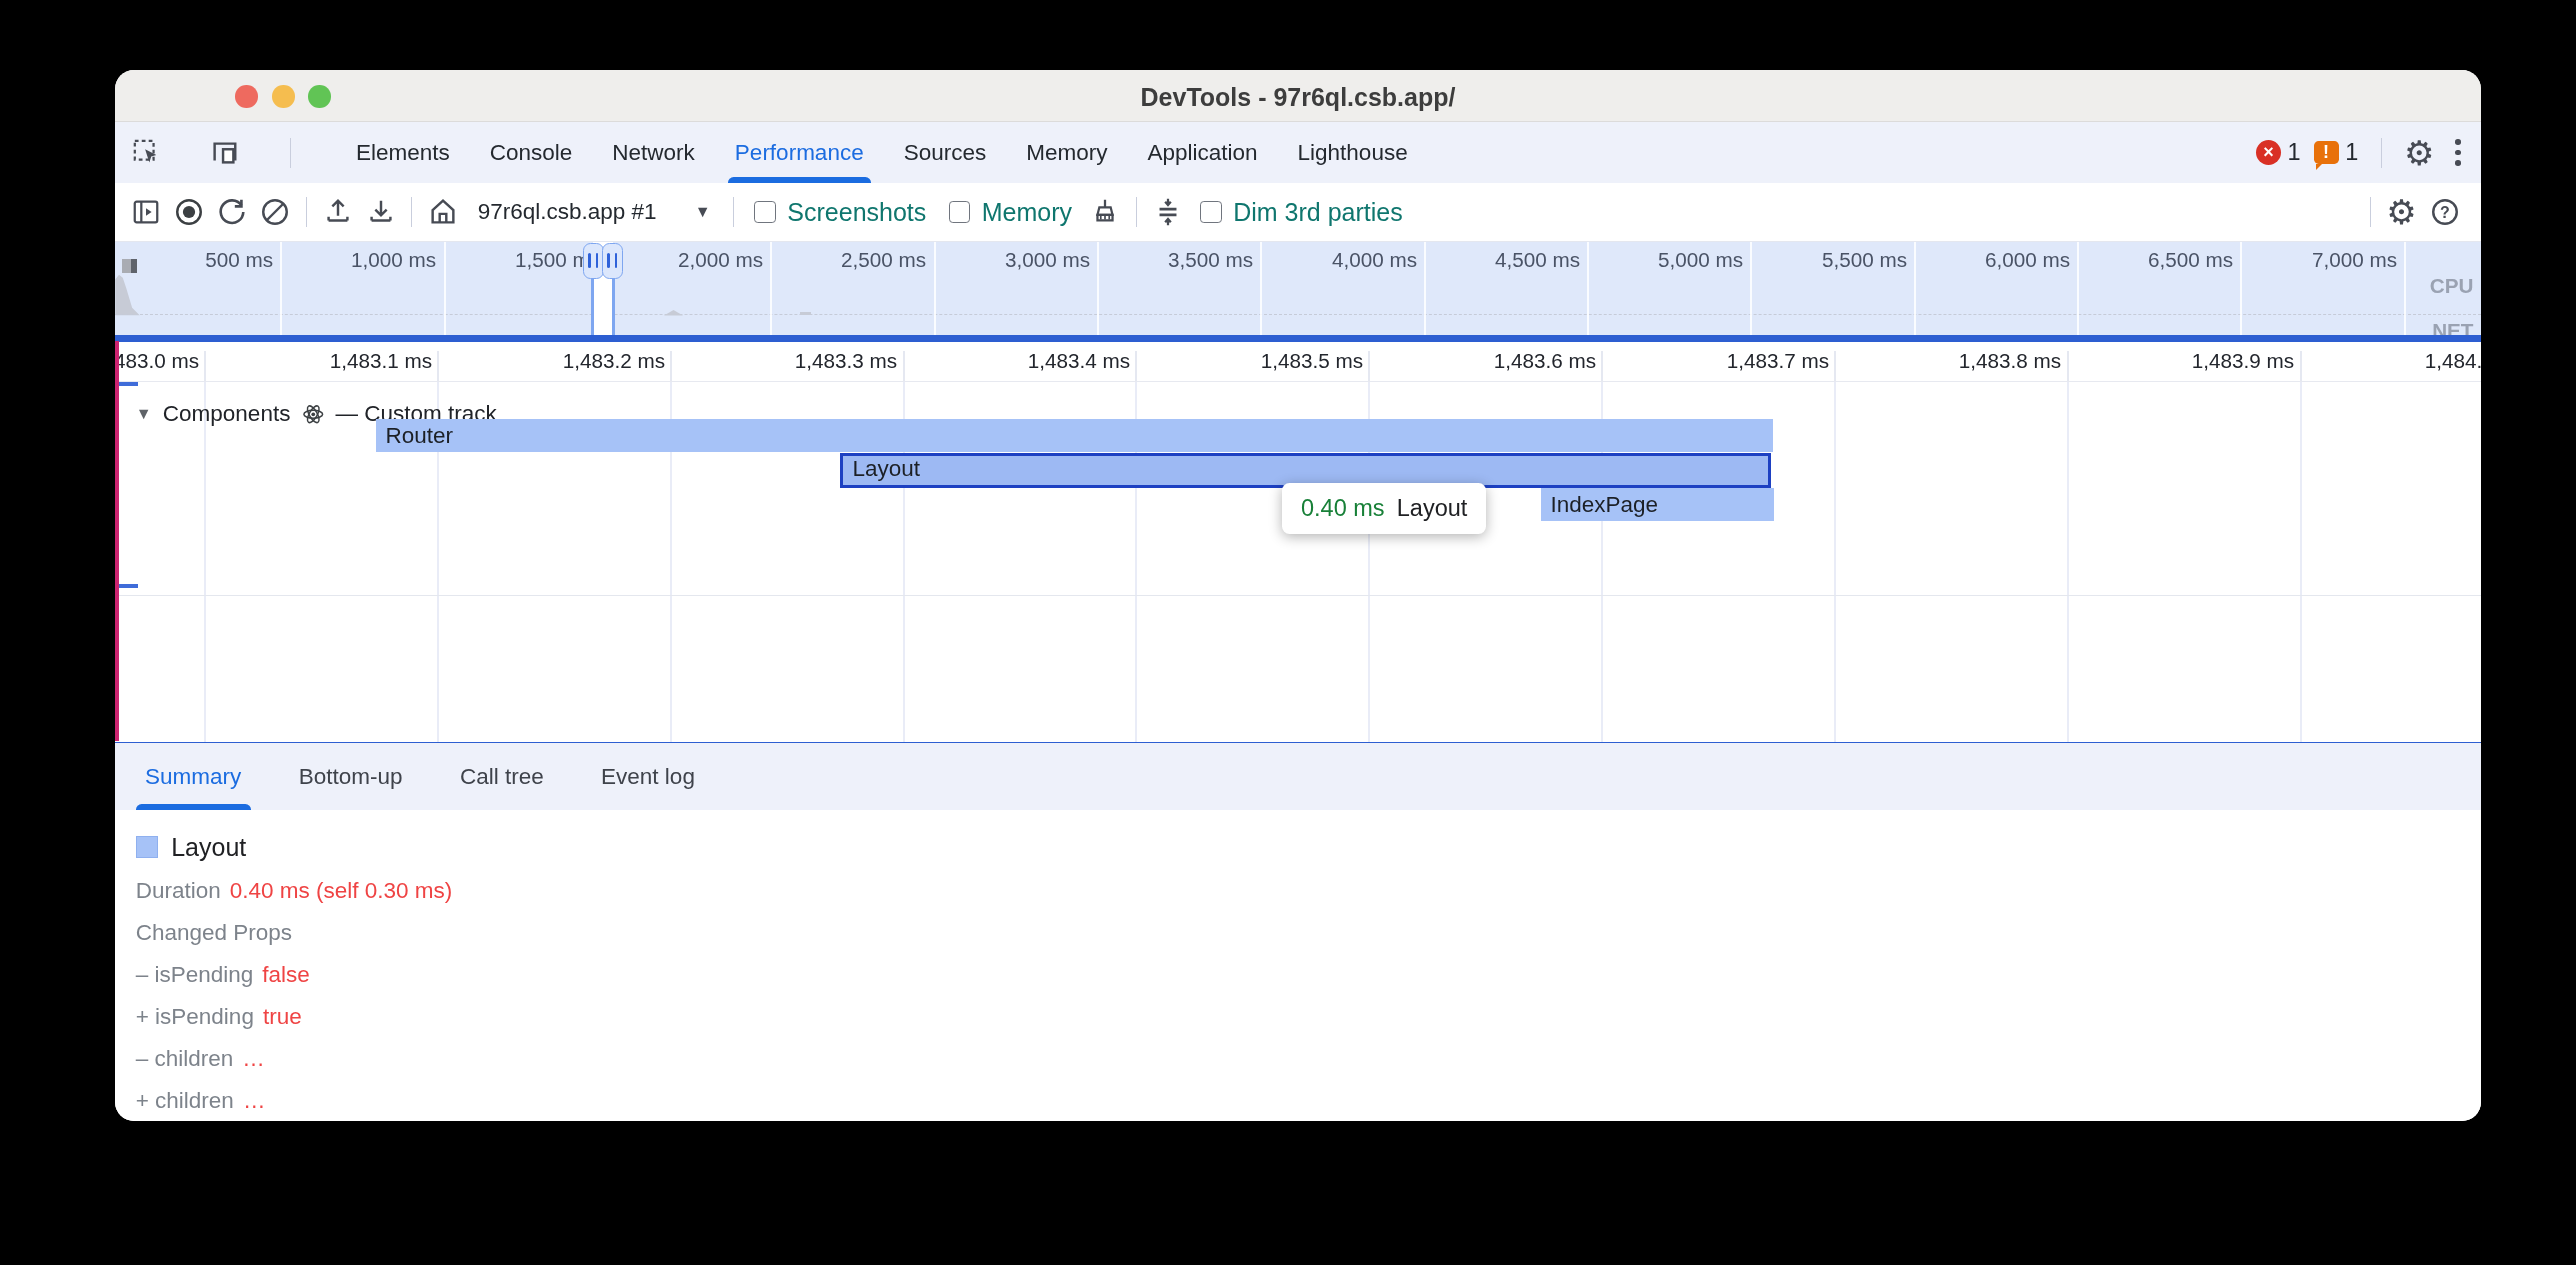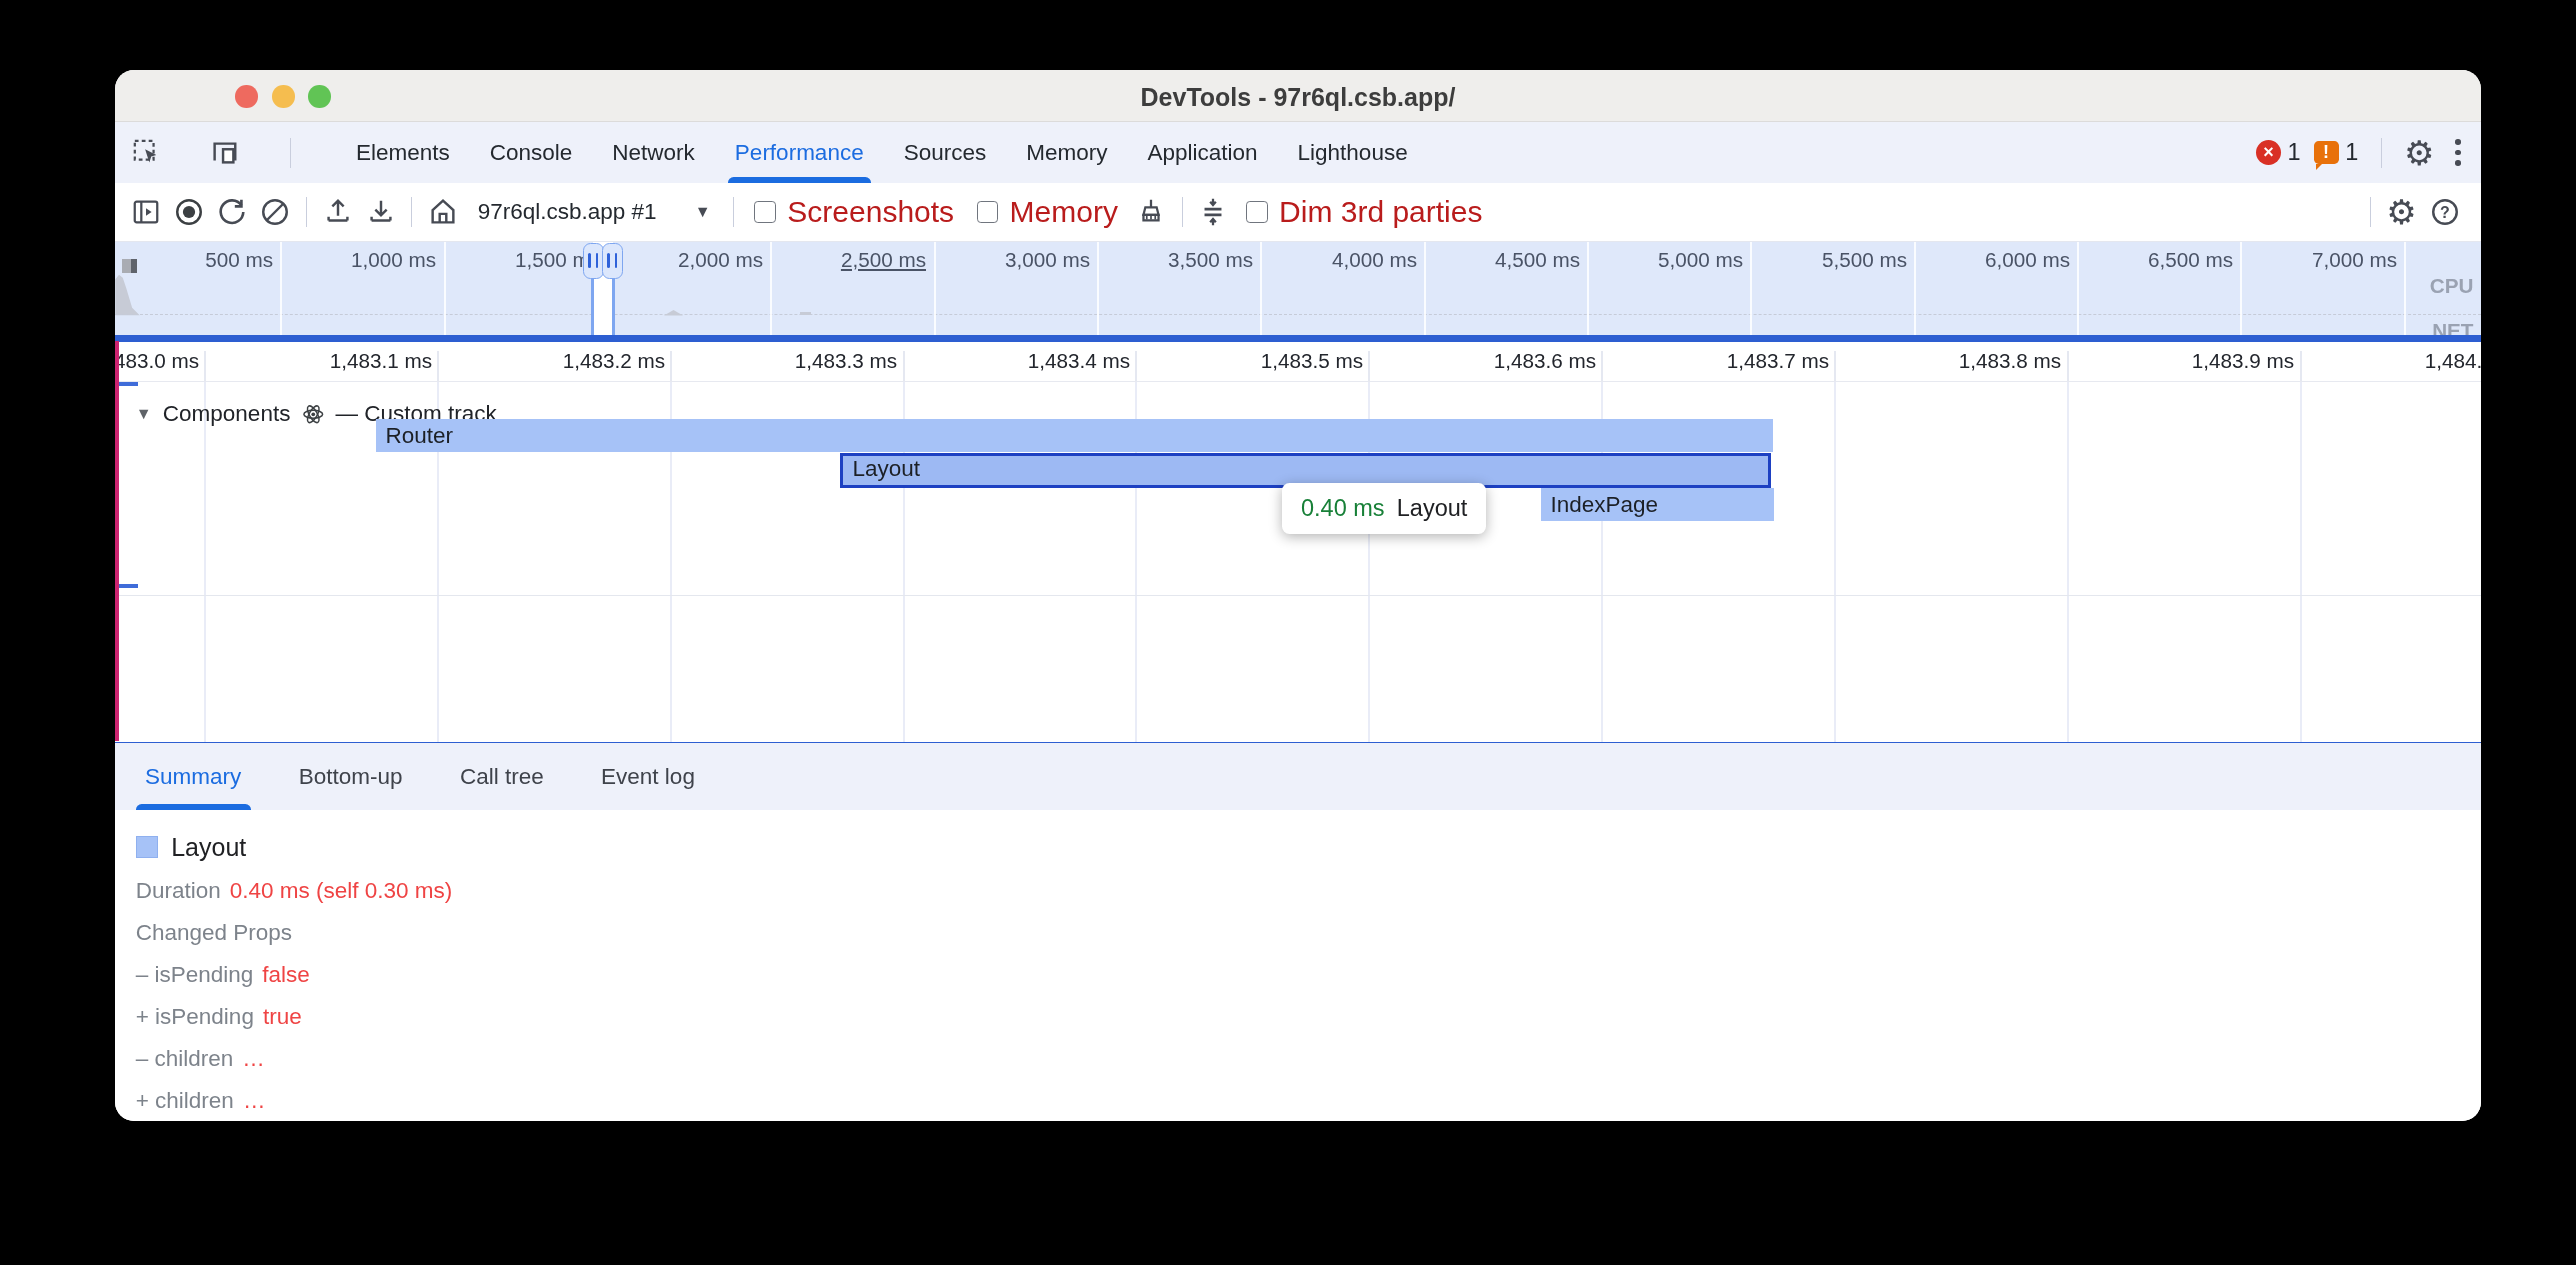--- a/index.html
+++ b/index.html
@@ -31,21 +31,21 @@
     display:flex;align-items:center;justify-content:center;font-weight:700;position:relative;}
   .warn-bub::after{content:"";position:absolute;left:2.8px;bottom:-5.6px;border:3.8px solid transparent;border-top-color:#e8710a;border-left-color:#e8710a;}
   .gear-glyph{font-size:34px;color:#474b54;line-height:1;}
   .kebab{display:flex;flex-direction:column;gap:4.7px;padding:3.8px 7.5px;}
   .kebab i{width:5.6px;height:5.6px;border-radius:50%;background:#474b54;}
   
   #toolbar{height:59px;background:#fff;border-bottom:0.9px solid #e4e7ef;display:flex;align-items:center;padding:0 15px 0 9.4px;}
   .icon-btn{width:43px;height:43px;display:flex;align-items:center;justify-content:center;border-radius:5.6px;flex:0 0 auto;}
   #target-select{display:flex;align-items:center;gap:38px;font-size:22.5px;color:#24292f;padding:0 13px;}
   .caret{font-size:16px;color:#474b54;}
-  .chk{display:flex;align-items:center;gap:11.3px;font-size:30px;color:#b91c1c;padding:0 11.3px;flex:0 0 auto;}
+  .chk{display:flex;align-items:center;gap:11.3px;font-size:25px;color:#0f766e;padding:0 11.3px;flex:0 0 auto;}
   .chk .box{width:21.6px;height:21.6px;border:1.9px solid #70757e;border-radius:3.8px;background:#fff;}
   #toolbar-right{margin-left:auto;display:flex;align-items:center;}
   
   #overview{position:relative;height:100px;background:#dfe8fa;overflow:hidden;}
   .ov-div{position:absolute;top:0;bottom:0;width:1.9px;background:rgba(255,255,255,.85);}
   .ov-lab{position:absolute;top:5.6px;width:282px;text-align:right;font-size:20.7px;color:#4a5366;}
   #ov-dash{position:absolute;left:0;right:0;top:72px;border-top:1.9px dashed #c6cbd8;}
   #ov-netbar{position:absolute;left:0;right:0;bottom:0;height:6.6px;background:#2d5ed1;}
   .ov-side{position:absolute;right:7.5px;font-size:20.7px;font-weight:700;color:#9aa2b2;}
   #cpu-chart{position:absolute;left:0;top:0;}
@@ -250,21 +250,21 @@
     <div id="ov-ticks">
         <div class="ov-div" style="left: 165px;"></div>
         <div class="ov-lab" style="left: -124px;">500 ms</div>
         <div class="ov-div" style="left: 329px;"></div>
         <div class="ov-lab" style="left: 39px;">1,000 ms</div>
         <div class="ov-div" style="left: 492px;"></div>
         <div class="ov-lab" style="left: 203px;">1,500 ms</div>
         <div class="ov-div" style="left: 655px;"></div>
         <div class="ov-lab" style="left: 366px;">2,000 ms</div>
         <div class="ov-div" style="left: 819px;"></div>
-        <div class="ov-lab" style="left: 529px; text-decoration: underline;">2,500 ms</div>
+        <div class="ov-lab" style="left: 529px;">2,500 ms</div>
         <div class="ov-div" style="left: 982px;"></div>
         <div class="ov-lab" style="left: 693px;">3,000 ms</div>
         <div class="ov-div" style="left: 1145px;"></div>
         <div class="ov-lab" style="left: 856px;">3,500 ms</div>
         <div class="ov-div" style="left: 1309px;"></div>
         <div class="ov-lab" style="left: 1020px;">4,000 ms</div>
         <div class="ov-div" style="left: 1472px;"></div>
         <div class="ov-lab" style="left: 1183px;">4,500 ms</div>
         <div class="ov-div" style="left: 1635px;"></div>
         <div class="ov-lab" style="left: 1346px;">5,000 ms</div>

